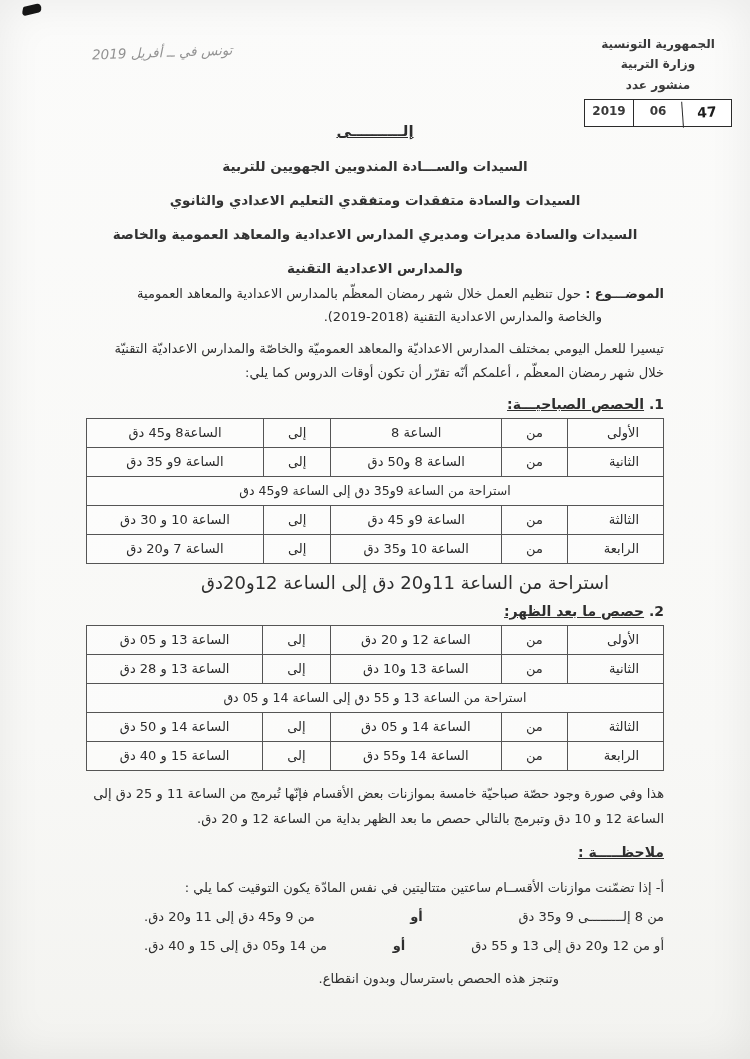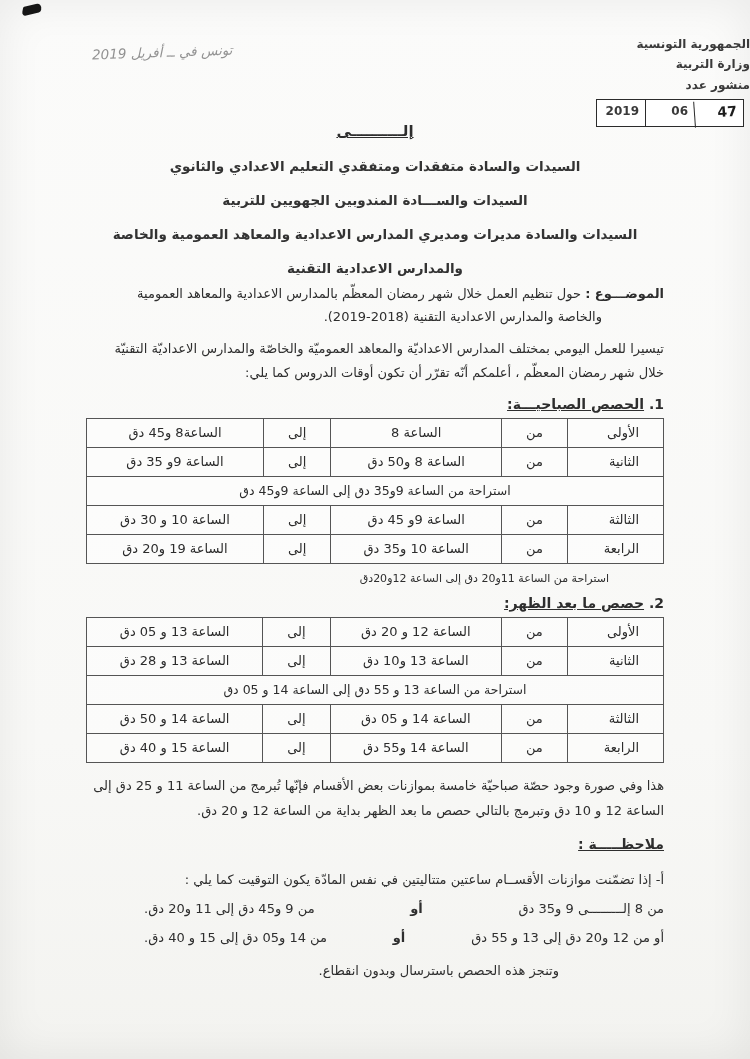--- a/index.html
+++ b/index.html
@@ -8,21 +8,21 @@
     position:relative;width:750px;height:1059px;box-sizing:border-box;
     background:linear-gradient(180deg,#fbfbfa 0%,#f8f8f6 70%,#f3f3f0 100%);
     box-shadow:inset 0 0 45px rgba(0,0,0,0.07);
     color:#2e2e2e;padding:30px 86px 0 86px;overflow:hidden;
   }
   .corner-mark{position:absolute;top:5px;left:22px;width:20px;height:9px;
     background:#161616;transform:rotate(-14deg) skewX(-25deg);
     border-radius:1px 7px 2px 5px;}
   .handwritten-date{position:absolute;top:44px;left:92px;color:#929292;
     font-size:13.5px;font-style:italic;letter-spacing:1px;transform:rotate(-2deg);}
-  .header-block{position:absolute;top:34px;right:0;width:160px;text-align:right;
+  .header-block{position:absolute;top:34px;right:12px;width:160px;text-align:center;
     font-size:12px;font-weight:bold;line-height:1.7;color:#3a3a3a;}
   .date-box{display:flex;justify-content:center;border:1.5px solid #2b2b2b;
     margin:4px 6px 0 6px;font-size:12px;font-weight:bold;background:#fff;}
   .date-box .cell{padding:1px 6px;border-left:1.3px solid #2b2b2b;flex:1;}
   .date-box .cell:last-child{border-left:none;}
   .date-box .hand{font-size:14px;transform:rotate(-4deg);font-weight:bold;color:#1d1d1d;}
   .to-label{margin-top:92px;text-align:center;font-weight:bold;font-size:15px;
     text-decoration:underline;letter-spacing:.5px;}
   .addressee{margin-top:18px;text-align:center;font-weight:bold;font-size:13.5px;color:#333;}
   .subject{margin-top:7px;font-size:13px;line-height:1.75;}
@@ -30,21 +30,21 @@
   .subject-line2{padding-right:62px;font-size:13px;line-height:1.75;}
   .intro{margin-top:8px;font-size:13px;line-height:1.9;text-align:right;}
   .section-heading{margin-top:10px;font-size:14px;font-weight:bold;}
   .section-heading .txt{text-decoration:underline;}
   table.sessions{width:100%;border-collapse:collapse;margin-top:6px;font-size:13px;color:#2c2c2c;}
   table.sessions td{border:1.2px solid #555;padding:3px 24px;height:22px;background:rgba(255,255,255,0.45);}
   td.session-name{text-align:right;padding-right:12px;}
   td.fromto{text-align:center;width:9%;}
   td.time{text-align:center;}
   td.break-cell{text-align:center;height:16px;font-size:12.5px;padding:2px;}
-  .after-break{margin:8px 55px 8px 0;font-size:11px;}
+  .after-break{margin:8px 55px 8px 0;font-size:18px;}
   .paragraph{margin-top:10px;font-size:13px;line-height:1.95;text-align:right;}
   .note-heading{margin-top:12px;font-size:14px;font-weight:bold;text-decoration:underline;}
   .note-item{margin-top:20px;font-size:13px;}
   .timing-line{display:flex;justify-content:space-between;align-items:center;
     margin-top:14px;padding-left:58px;font-size:13px;}
   .timing-line .or{font-weight:bold;}
   .closing{margin-top:18px;margin-right:105px;text-align:right;font-size:13px;}
 </style>
 </head>
 <body>
@@ -61,22 +61,22 @@
     <div>منشور عدد</div>
     <div class="date-box">
       <span class="cell hand">47</span>
       <span class="cell">06</span>
       <span class="cell">2019</span>
     </div>
   </div>
 
   <div class="to-label">إلــــــــــى</div>
 
+  <div class="addressee">السيدات والســـادة  المندوبين الجهويين للتربية</div>
   <div class="addressee">السيدات والسادة متفقدات ومتفقدي التعليم الاعدادي والثانوي</div>
-  <div class="addressee">السيدات والســـادة  المندوبين الجهويين للتربية</div>
   <div class="addressee">السيدات والسادة مديرات ومديري  المدارس الاعدادية والمعاهد العمومية والخاصة</div>
   <div class="addressee">والمدارس الاعدادية التقنية</div>
 
   <div class="subject">
     <span class="label">الموضـــوع :</span>
     <span>حول تنظيم العمل خلال شهر رمضان المعظّم بالمدارس الاعدادية والمعاهد العمومية</span>
   </div>
   <div class="subject-line2">والخاصة والمدارس الاعدادية التقنية (2018-2019).</div>
 
   <div class="intro">تيسيرا للعمل اليومي بمختلف المدارس الاعداديّة والمعاهد العموميّة والخاصّة والمدارس الاعداديّة التقنيّة خلال شهر رمضان المعظّم ، أعلمكم أنّه تقرّر أن تكون أوقات الدروس كما يلي:</div>
@@ -117,21 +117,21 @@
         <td class="fromto">من</td>
         <td class="time">الساعة 9و 45 دق</td>
         <td class="fromto">إلى</td>
         <td class="time">الساعة 10 و 30 دق</td>
       </tr>
       <tr>
         <td class="session-name">الرابعة</td>
         <td class="fromto">من</td>
         <td class="time">الساعة 10 و35 دق</td>
         <td class="fromto">إلى</td>
-        <td class="time">الساعة 19 و20 دق</td>
+        <td class="time">الساعة 7 و20 دق</td>
       </tr>
     </tbody>
   </table>
 
   <div class="after-break">استراحة من الساعة 11و20 دق إلى الساعة 12و20دق</div>
 
   <div class="section-heading">
     <span>2.</span>
     <span class="txt">حصص ما بعد الظهر:</span>
   </div>

